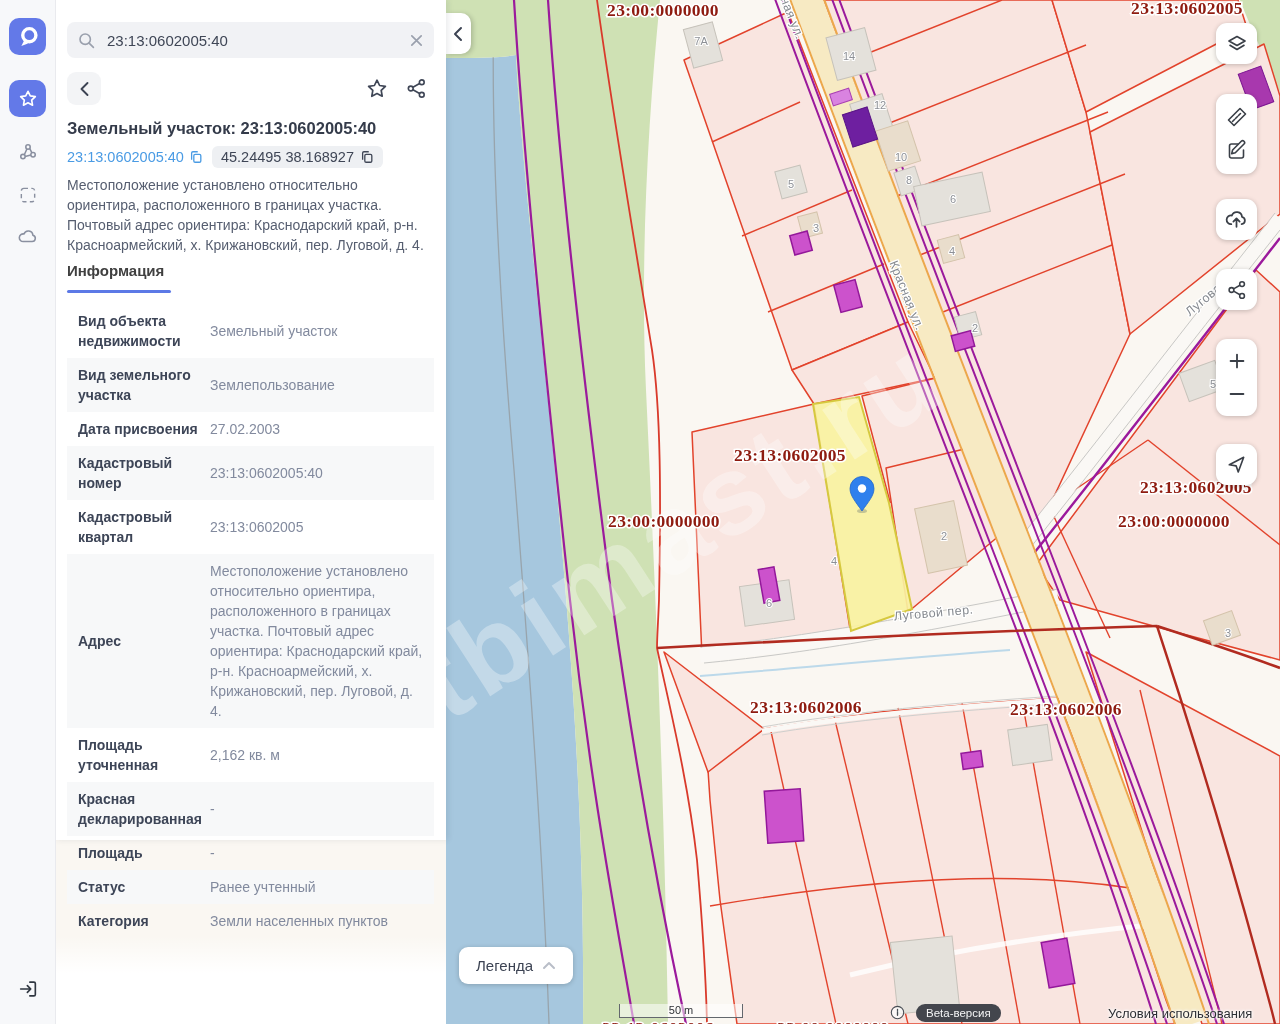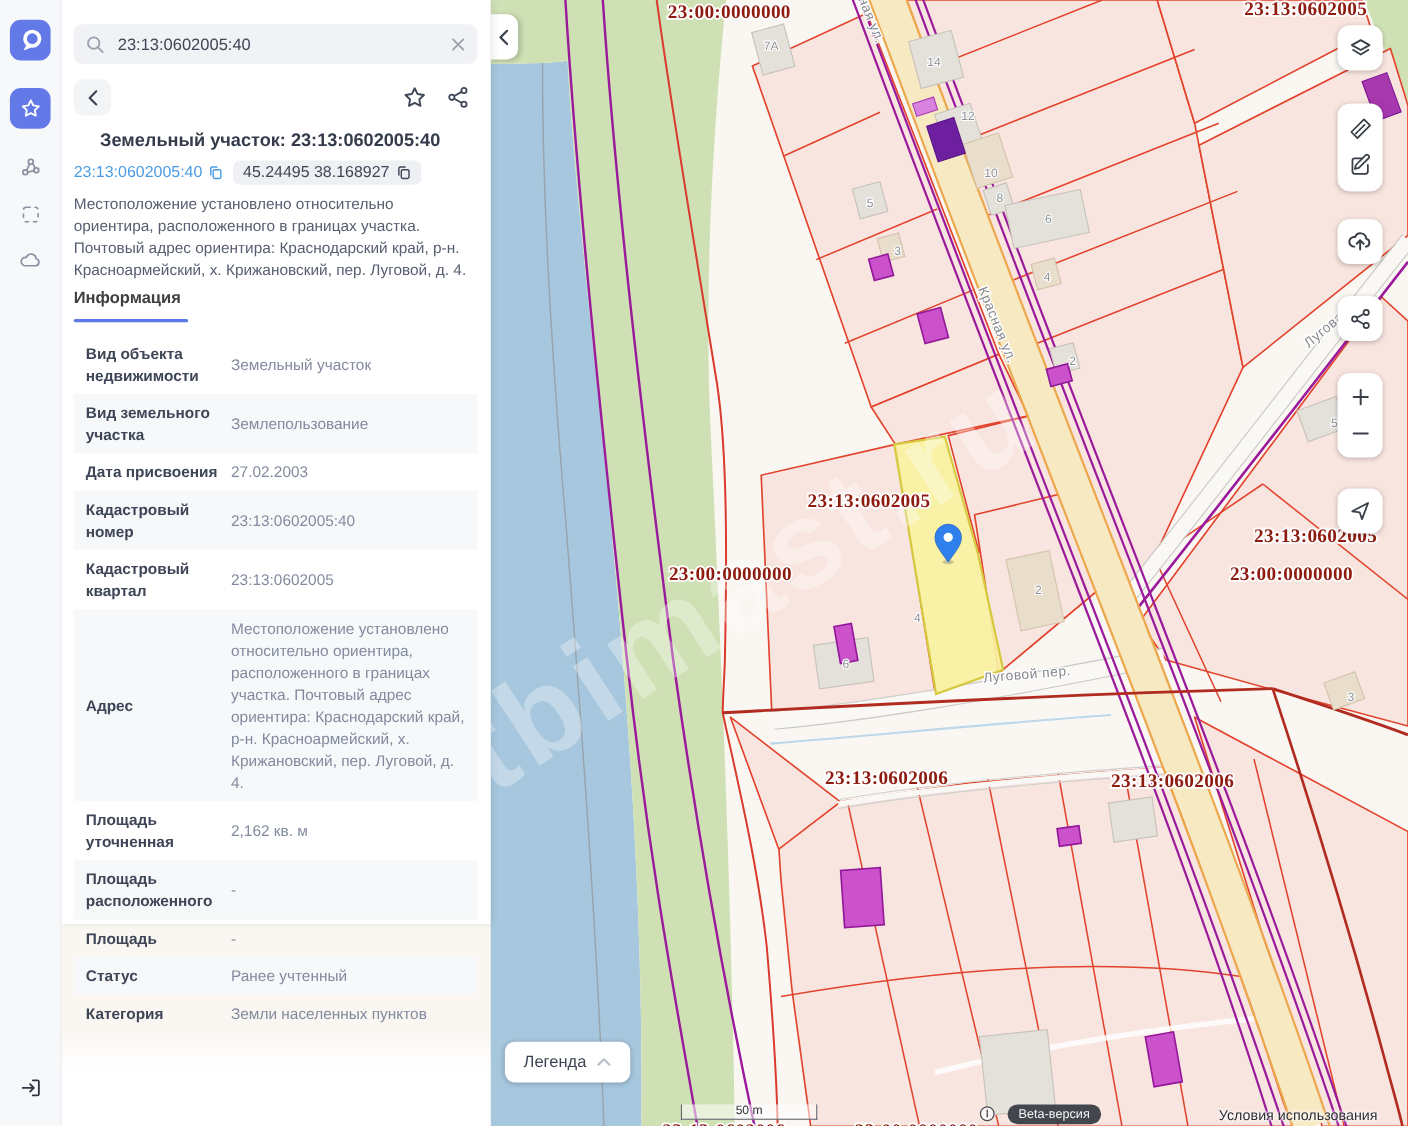--- a/index.html
+++ b/index.html
@@ -19,21 +19,21 @@
   
   .panel{position:absolute;left:55px;top:0;width:391px;height:840px;background:#fff;
          z-index:30;box-shadow:2px 0 6px rgba(40,50,70,.10);}
   .search-box{position:absolute;left:12px;top:22px;width:367px;height:36px;background:#f1f2f5;
               border-radius:8px;display:flex;align-items:center;padding:0 10px;box-sizing:border-box;}
   .search-box input{flex:1;border:none;outline:none;background:transparent;margin-left:9px;
                     font-size:15px;color:#3f4656;font-family:"Liberation Sans",sans-serif;}
   .back-btn{position:absolute;left:12px;top:72px;width:34px;height:33px;background:#f3f4f6;
             border-radius:9px;display:flex;align-items:center;justify-content:center;}
   .hdr-ico{position:absolute;top:76px;width:25px;height:25px;display:flex;align-items:center;justify-content:center;}
-  .title{position:absolute;left:12px;top:119px;width:370px;font-size:16.5px;font-weight:bold;color:#343b4a;margin-left:24px;}
+  .title{position:absolute;left:12px;top:119px;width:370px;font-size:16.5px;font-weight:bold;color:#343b4a;}
   .chips{position:absolute;left:12px;top:146px;display:flex;gap:9px;align-items:center;}
   .chip-link{display:flex;align-items:center;gap:5px;color:#4a9be4;font-size:14.5px;}
   .chip-gray{display:flex;align-items:center;gap:6px;background:#eef0f3;border-radius:6px;
              padding:3px 9px;color:#3f4656;font-size:14.5px;}
   .descr{position:absolute;left:12px;top:175px;width:366px;font-size:14px;line-height:20px;color:#565e70;}
   .tab{position:absolute;left:12px;top:262px;font-size:15px;font-weight:bold;color:#404040;}
   .tab-underline{position:absolute;left:12px;top:290px;width:104px;height:3px;background:#5c79e6;border-radius:2px;}
   .info-table{position:absolute;left:12px;top:304px;width:367px;}
   .irow{display:flex;align-items:center;padding:7px 0;}
   .irow.alt{background:#f7f8f9;}
@@ -419,21 +419,21 @@
         </div>
       <div class="irow alt">
           <div class="ilabel">Адрес</div>
           <div class="ivalue">Местоположение установлено относительно ориентира, расположенного в границах участка. Почтовый адрес ориентира: Краснодарский край, р-н. Красноармейский, х. Крижановский, пер. Луговой, д. 4.</div>
         </div>
       <div class="irow">
           <div class="ilabel">Площадь уточненная</div>
           <div class="ivalue">2,162 кв. м</div>
         </div>
       <div class="irow alt">
-          <div class="ilabel">Площадь расположенного</div>
+          <div class="ilabel">Красная декларированная</div>
           <div class="ivalue">-</div>
         </div>
       <div class="irow">
           <div class="ilabel">Площадь</div>
           <div class="ivalue">-</div>
         </div>
       <div class="irow alt">
           <div class="ilabel">Статус</div>
           <div class="ivalue">Ранее учтенный</div>
         </div>

